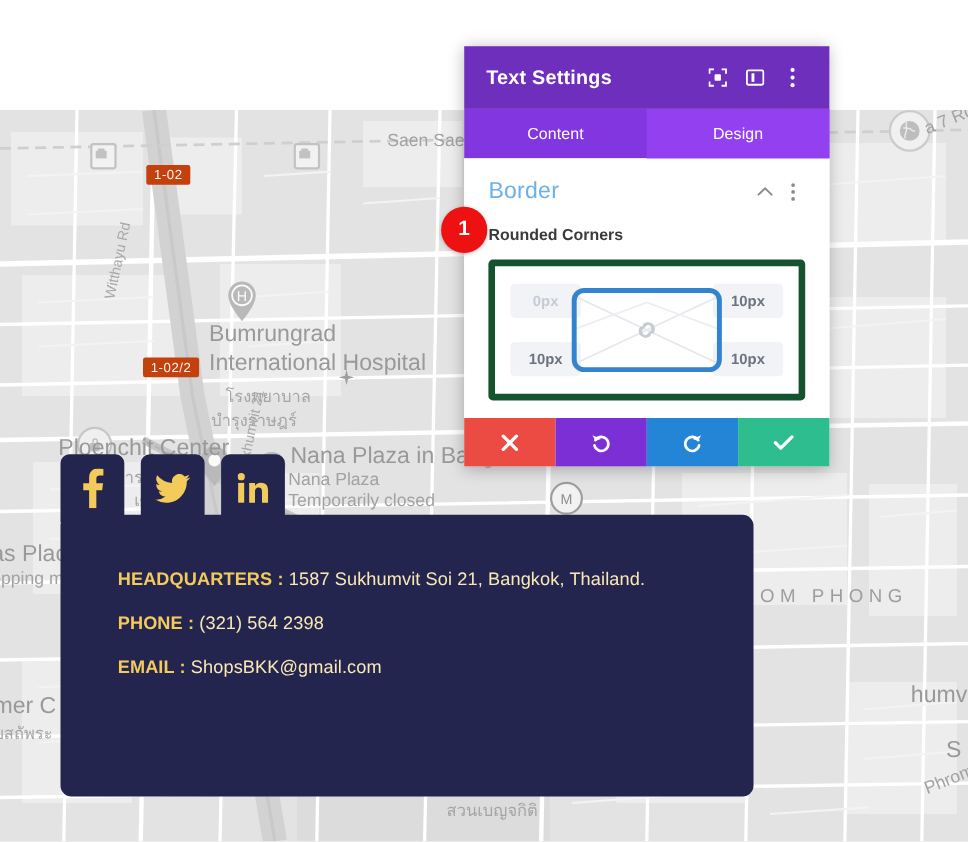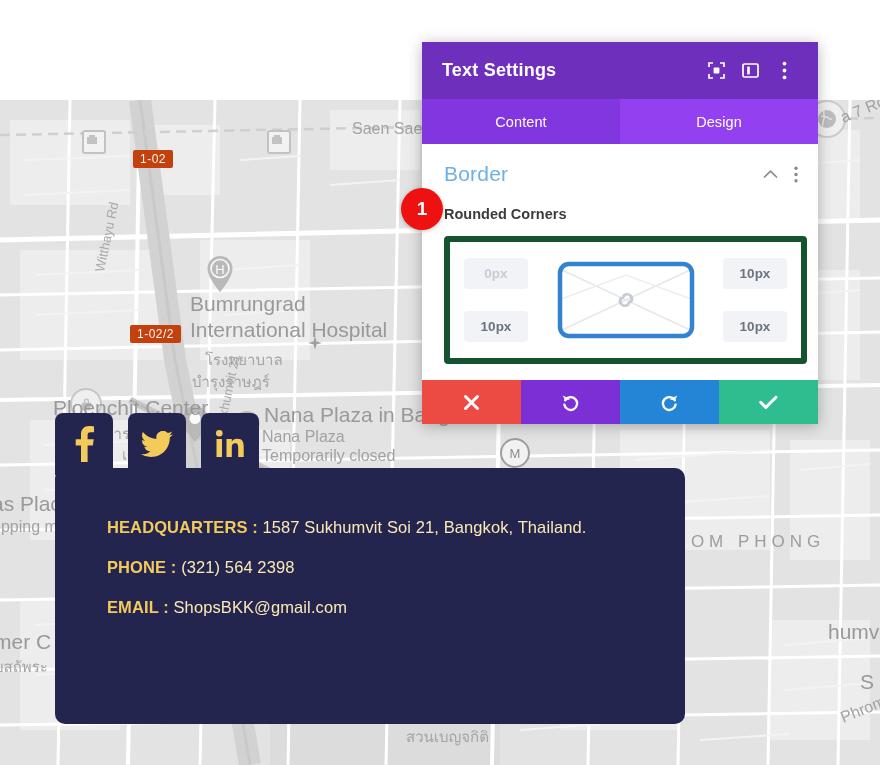--- a/index.html
+++ b/index.html
@@ -64,21 +64,21 @@
     width: 20px; height: 20px;
     border: 2px solid #c2c2c2;
     border-radius: 3px;
     background: #f2f2f2;
   }
 
   
   #settings-panel {
     position: absolute;
     left: 422px; top: 42px;
-    width: 396px;
+    width: 332px;
     box-shadow: 0 2px 14px rgba(0,0,0,.28);
     z-index: 40;
     background: #ffffff;
   }
   #panel-header {
     background: #6f2fbd;
     height: 57px;
     display: flex;
     align-items: center;
     padding: 0 20px;
@@ -108,21 +108,21 @@
     align-items: center;
     justify-content: center;
     color: #ffffff;
     font-size: 14.5px;
     cursor: pointer;
     letter-spacing: .1px;
   }
   .tab.active { background: #9340f0; }
   #panel-body {
     background: #ffffff;
-    padding: 18px 11px 16px 22px;
+    padding: 18px 22px 16px 22px;
   }
   #border-head {
     display: flex;
     align-items: center;
     margin-bottom: 20px;
   }
   #border-title {
     color: #6cb0e8;
     font-size: 21px;
     flex: 1;

